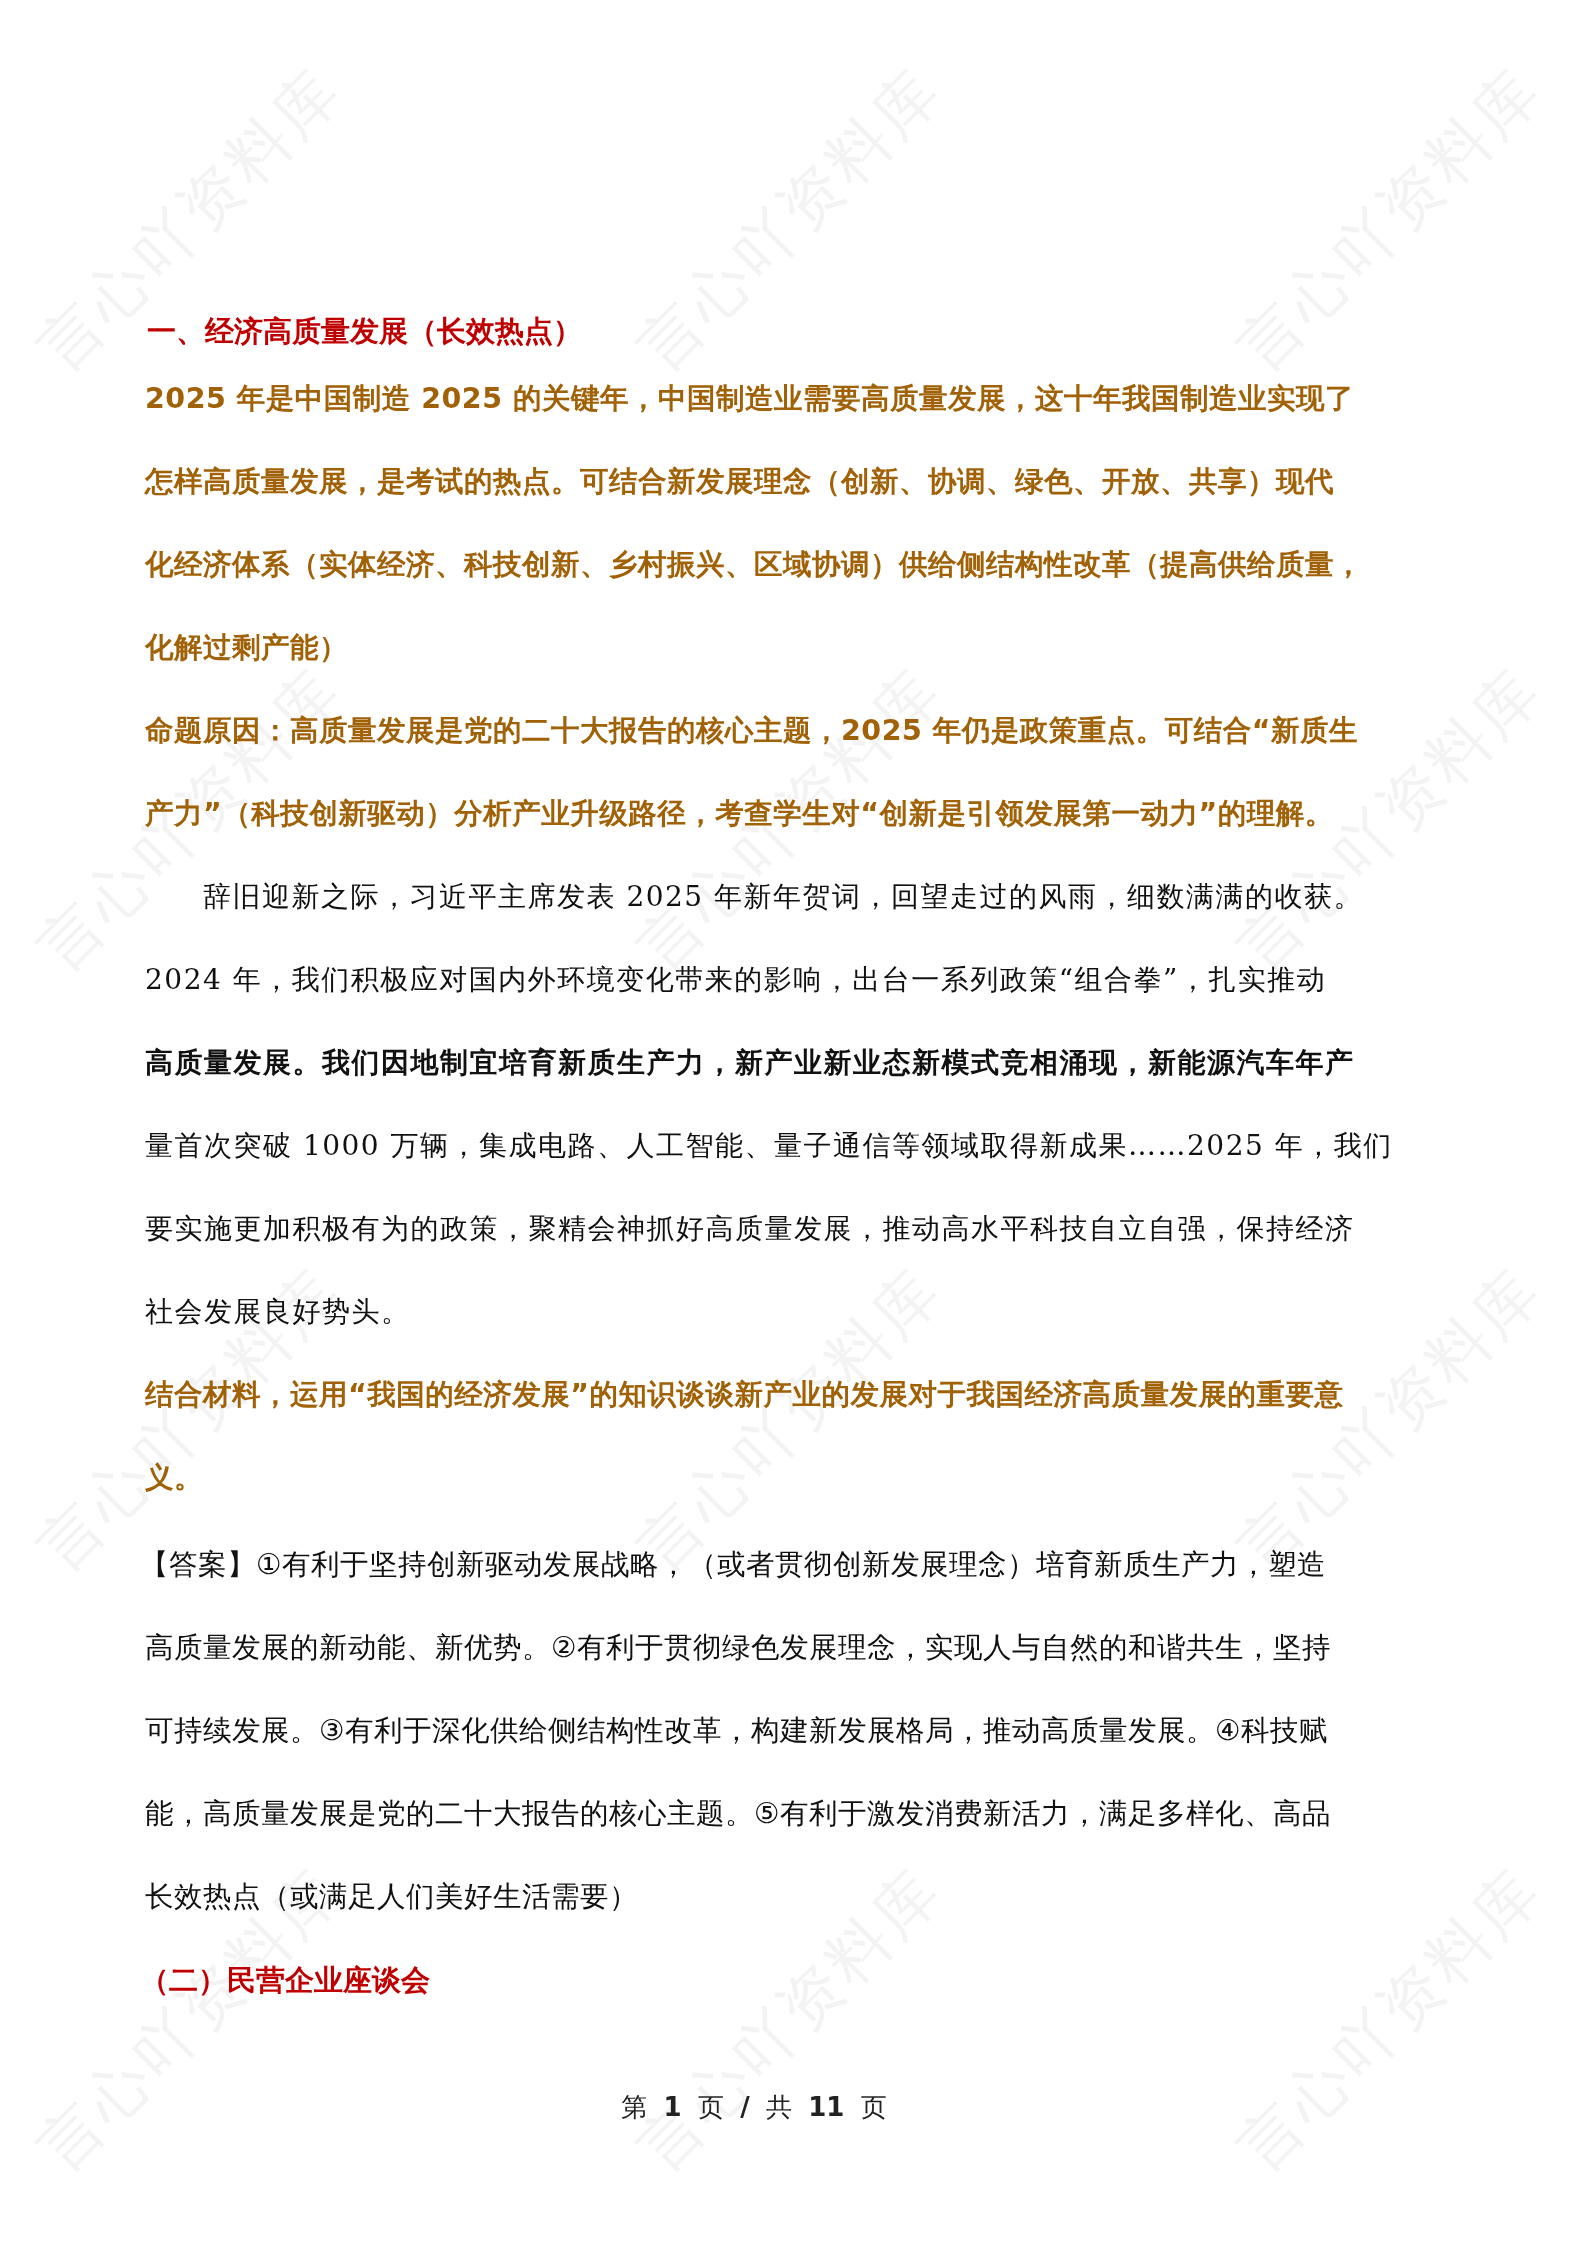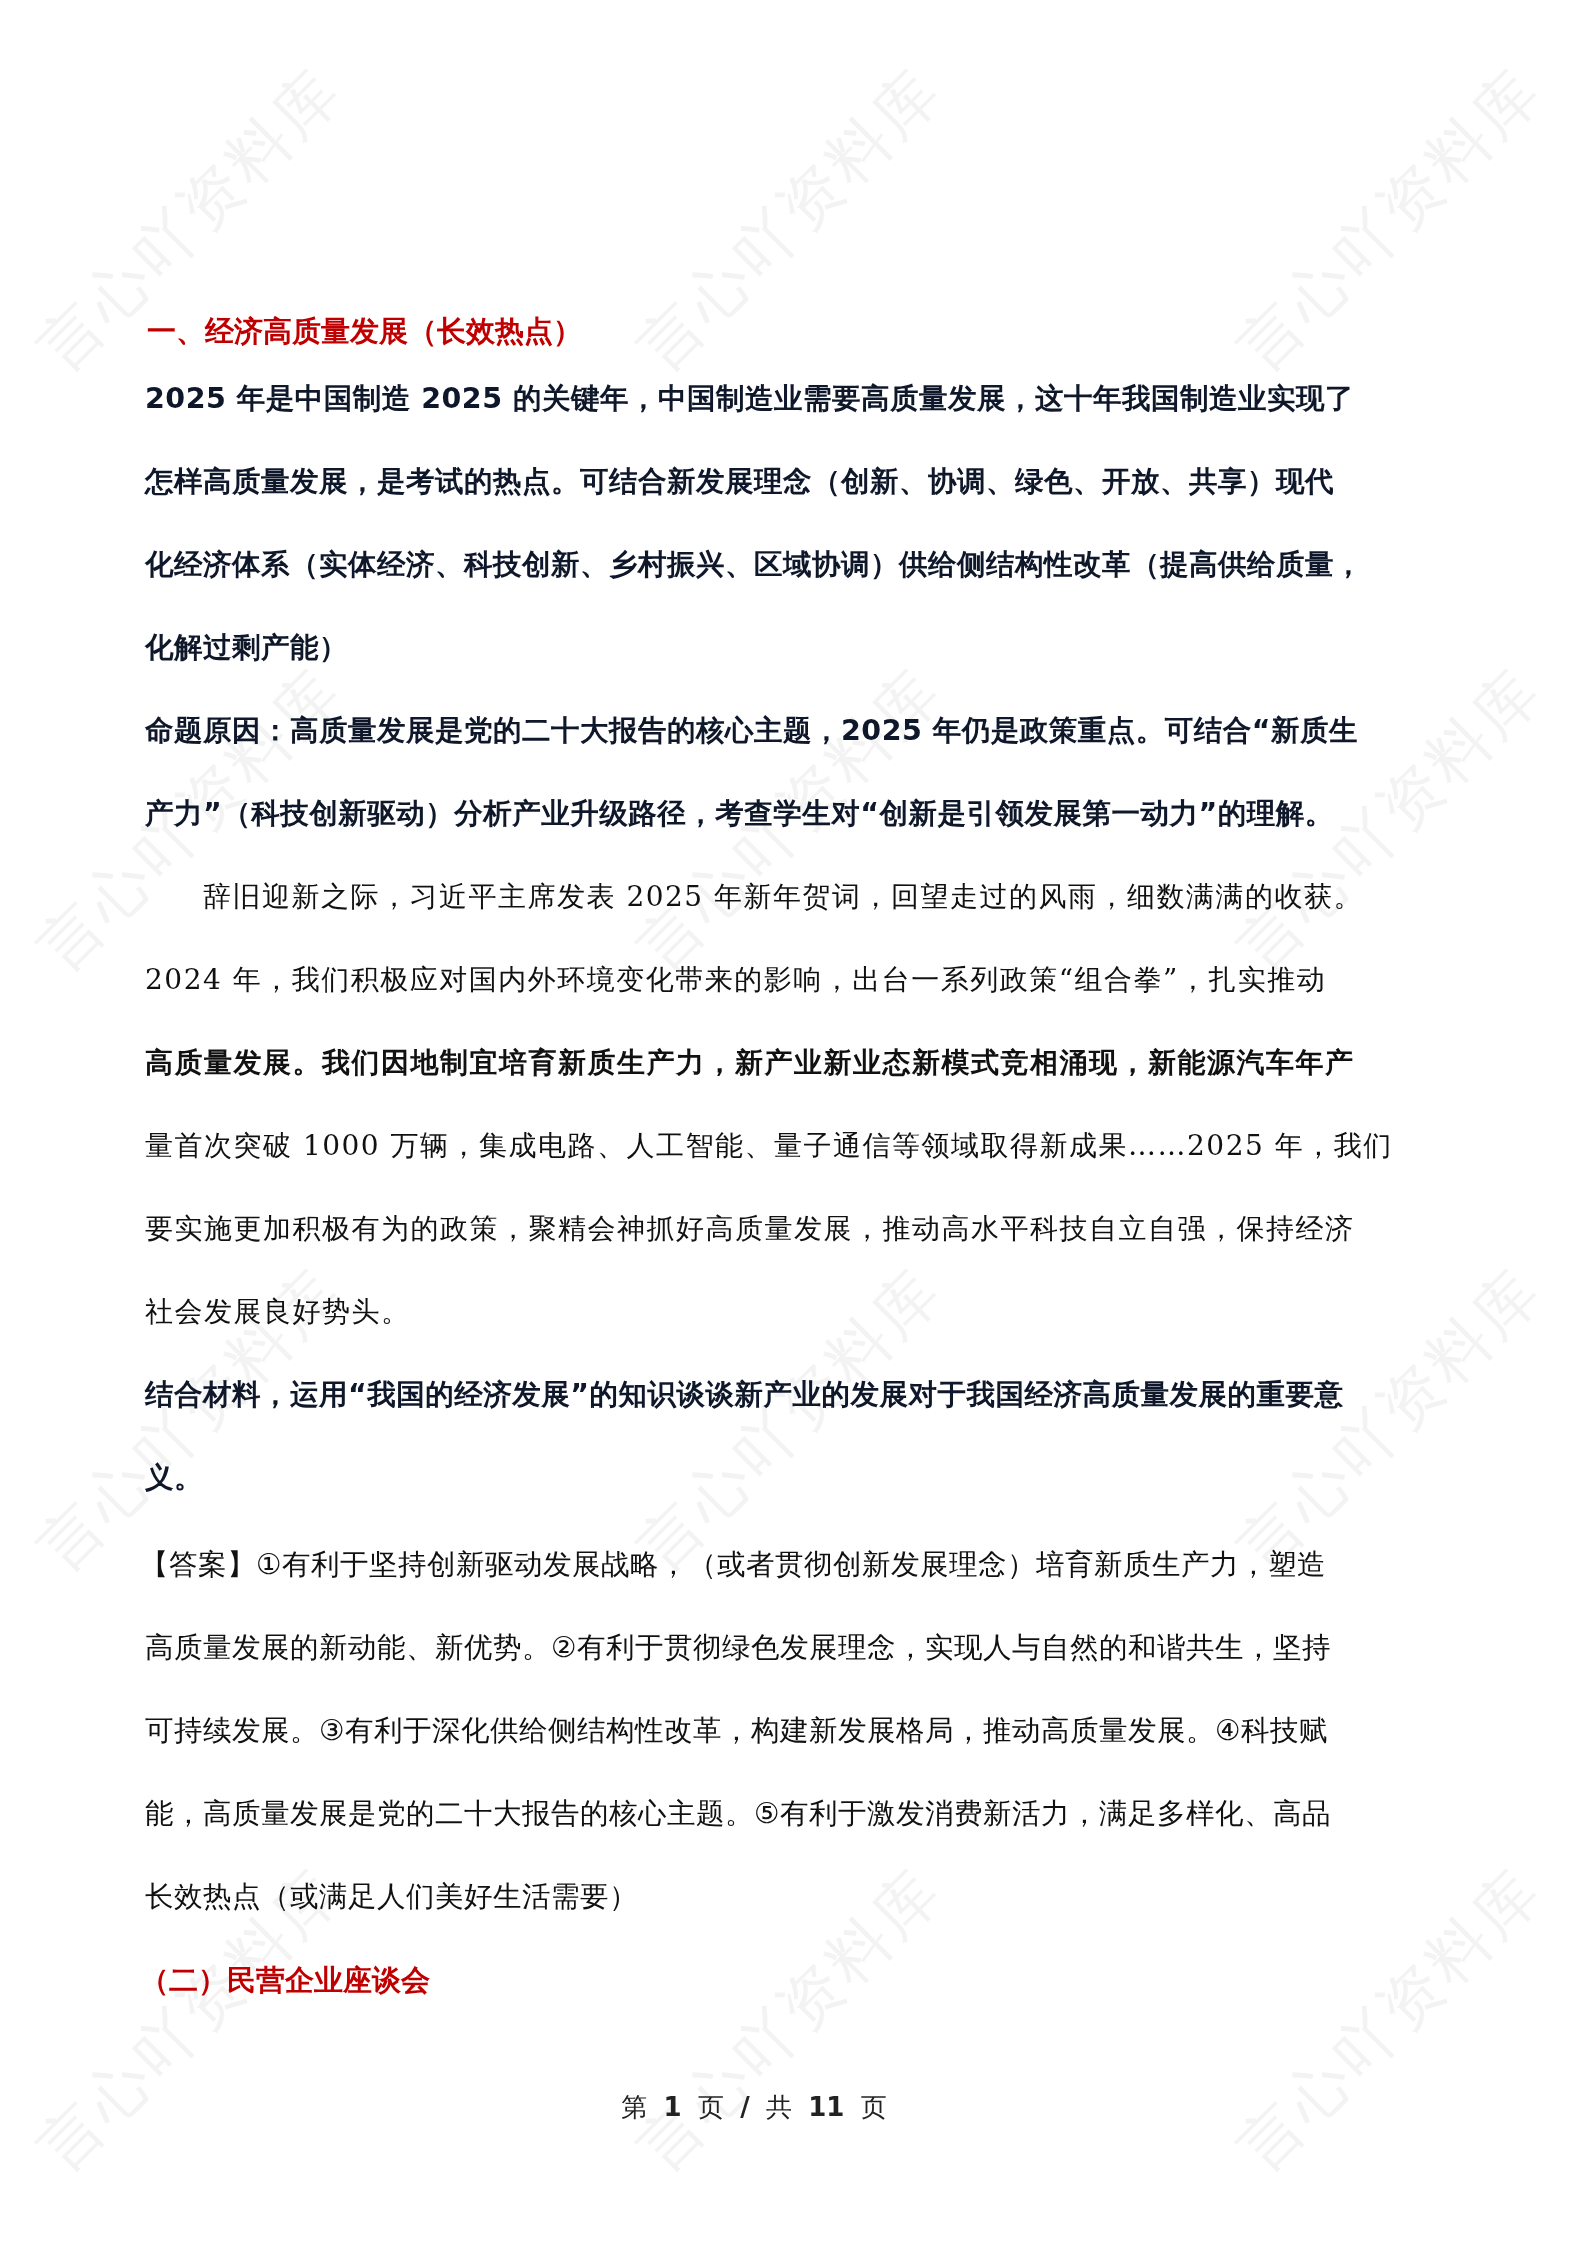--- a/index.html
+++ b/index.html
@@ -56,21 +56,21 @@
     font-size: 29px;
     color: #c00000;
     white-space: nowrap;
   }
   .red-line {
     position: absolute;
     left: 145px;
     font-family: "DejaVu Sans", sans-serif;
     font-weight: bold;
     font-size: 28.5px;
-    color: #0f172a;
+    color: #a16207;
     white-space: nowrap;
     letter-spacing: 0.5px;
   }
   .serif-line {
     position: absolute;
     left: 145px;
     font-family: "DejaVu Serif", serif;
     font-size: 28px;
     color: #111111;
     white-space: nowrap;

